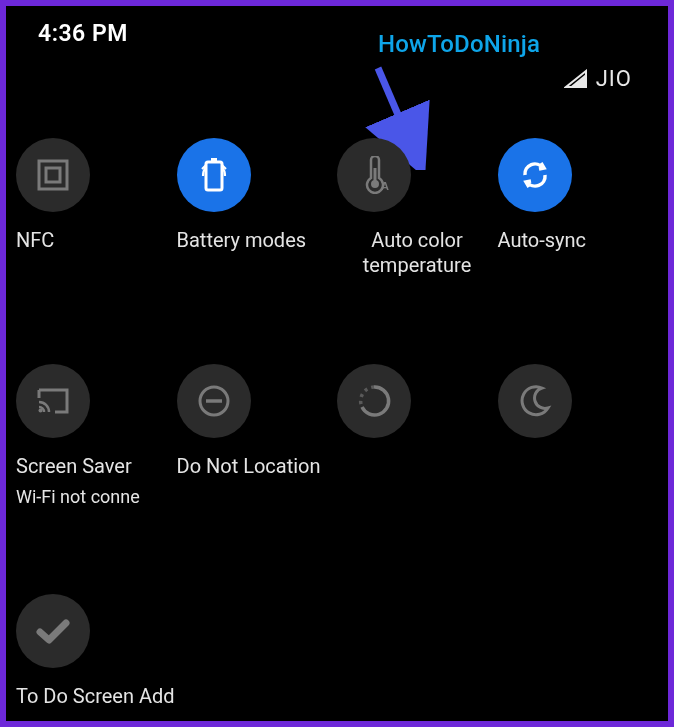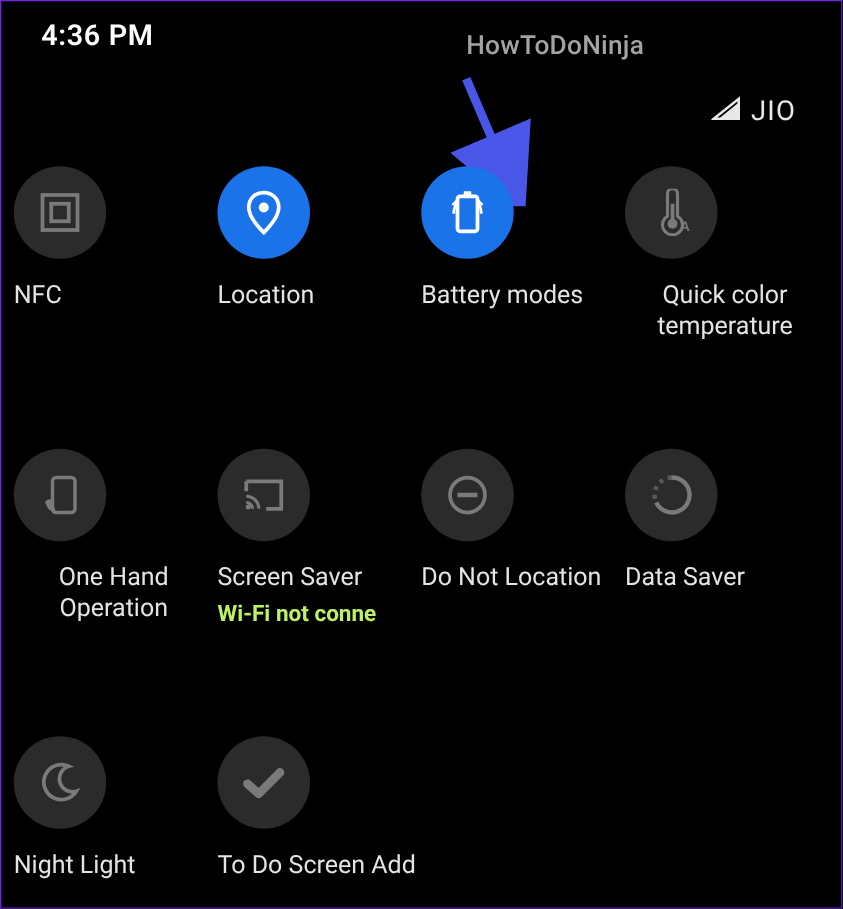--- a/index.html
+++ b/index.html
@@ -1,30 +1,30 @@
 <!DOCTYPE html>
 <html><head>
 <meta charset="utf-8">
 <style>
   * { box-sizing: border-box; margin: 0; padding: 0; }
   html, body { width: 674px; height: 727px; background: #000; font-family: -apple-system, Roboto, Arial, sans-serif; overflow: hidden; }
-  .frame { position: relative; width: 674px; height: 727px; background: #000; border: 1px solid #6d28d9; }
+  .frame { position: relative; width: 674px; height: 727px; background: #000; border: 6px solid #6d28d9; }
   .statusbar { position: absolute; top: 8px; left: 0; right: 0; padding: 6px 30px 0 32px; display: flex; align-items: center; justify-content: space-between; }
   .time { color: #fff; font-size: 23px; font-weight: 600; letter-spacing: 0.5px; }
-  .right-status { position: absolute; top: 76px; right: 36px; display: flex; gap: 8px; }
+  .right-status { position: absolute; top: 60px; right: 36px; display: flex; align-items: center; gap: 8px; }
   .carrier { color: #e8e8e8; font-size: 22px; letter-spacing: 1px; }
-  .annot { position: absolute; top: 24px; left: 372px; color: #a3a3a3; font-size: 21px; font-weight: 500; letter-spacing: 0.2px; }
+  .annot { position: absolute; top: 24px; left: 372px; color: #0ea5e9; font-size: 24px; font-weight: 500; letter-spacing: 0.2px; }
   .arrow { position: absolute; top: 54px; left: 312px; width: 120px; height: 110px; pointer-events: none; }
   .grid { position: absolute; top: 132px; left: 0; right: 0; display: grid; grid-template-columns: repeat(4, 1fr); row-gap: 86px; padding: 0 10px; }
   .tile { display: flex; flex-direction: column; align-items: flex-start; gap: 16px; }
   .btn { width: 74px; height: 74px; border-radius: 50%; display: flex; align-items: center; justify-content: center; cursor: pointer; }
   .btn-off { background: #2b2b2b; }
   .btn-on  { background: #1a73e8; }
   .label { color: #e4e4e4; font-size: 20px; text-align: center; line-height: 1.25; min-height: 26px; max-width: 160px; }
-  .sublabel { color: #bef264; font-size: 18px; text-align: center; line-height: 1.2; max-width: 164px; margin-top: -10px; font-weight: bold; }
+  .sublabel { color: #e5e5e5; font-size: 18px; text-align: center; line-height: 1.2; max-width: 164px; margin-top: -10px; }
   svg { display: block; }
 </style>
 </head>
 <body>
 <div class="frame">
 
   <div class="statusbar">
     <span class="time">4:36 PM</span>
   </div>
 
@@ -56,31 +56,20 @@
         <span>
           <svg width="34" height="34" viewBox="0 0 34 34">
             <rect x="3" y="3" width="28" height="28" fill="none" stroke="#7a7a7a" stroke-width="3"></rect>
             <rect x="10" y="10" width="14" height="14" fill="none" stroke="#7a7a7a" stroke-width="3"></rect>
           </svg>
         </span>
       </div>
       <span class="label">NFC</span>
     </div>
 
-    <div class="tile">
-      <div class="btn btn-on">
-        <span>
-          <svg width="30" height="36" viewBox="0 0 30 36">
-            <path d="M15 2 C8 2 3 7 3 14 C3 23 15 34 15 34 C15 34 27 23 27 14 C27 7 22 2 15 2 Z" fill="none" stroke="#fff" stroke-width="3"></path>
-            <circle cx="15" cy="14" r="4" fill="#fff"></circle>
-          </svg>
-        </span>
-      </div>
-      <span class="label">Location</span>
-    </div>
 
 
     <div class="tile">
       <div class="btn btn-on">
         <span>
           <svg width="26" height="38" viewBox="0 0 26 38">
             <rect x="5" y="6" width="16" height="28" rx="2" fill="none" stroke="#fff" stroke-width="3"></rect>
             <rect x="10" y="2" width="6" height="4" fill="#fff"></rect>
             <path d="M2 20 A 14 14 0 0 1 5 11" fill="none" stroke="#fff" stroke-width="2.2"></path>
             <path d="M24 20 A 14 14 0 0 0 21 11" fill="none" stroke="#fff" stroke-width="2.2"></path>
@@ -96,35 +85,37 @@
       <div class="btn btn-off">
         <span>
           <svg width="30" height="38" viewBox="0 0 30 38">
             <path d="M12 4 A4 4 0 0 1 20 4 V22 A8 8 0 1 1 12 22 Z" fill="none" stroke="#7a7a7a" stroke-width="2.5"></path>
             <circle cx="16" cy="28" r="4" fill="#7a7a7a"></circle>
             <line x1="16" y1="12" x2="16" y2="26" stroke="#7a7a7a" stroke-width="3"></line>
             <text x="22" y="34" font-size="11" fill="#7a7a7a" font-family="Arial" font-weight="bold">A</text>
           </svg>
         </span>
       </div>
-      <span class="label">Quick color temperature</span>
+      <span class="label">Auto color temperature</span>
     </div>
 
-
     <div class="tile">
-      <div class="btn btn-off">
+      <div class="btn btn-on">
         <span>
-          <svg width="32" height="36" viewBox="0 0 32 36">
-            <rect x="10" y="4" width="18" height="28" rx="3" fill="none" stroke="#7a7a7a" stroke-width="2.8"></rect>
-            <path d="M4 24 Q6 20 10 22 L12 30 Q8 32 6 28 Z" fill="#7a7a7a"></path>
+          <svg width="36" height="36" viewBox="0 0 36 36">
+            <path d="M8 18 A10 10 0 0 1 26 11" fill="none" stroke="#fff" stroke-width="3.5"></path>
+            <polyline points="24,6 27,11 22,12" fill="none" stroke="#fff" stroke-width="3.5"></polyline>
+            <path d="M28 18 A10 10 0 0 1 10 25" fill="none" stroke="#fff" stroke-width="3.5"></path>
+            <polyline points="12,30 9,25 14,24" fill="none" stroke="#fff" stroke-width="3.5"></polyline>
           </svg>
         </span>
       </div>
-      <span class="label">One Hand Operation</span>
+      <span class="label">Auto-sync</span>
     </div>
+
 
     <div class="tile">
       <div class="btn btn-off">
         <span>
           <svg width="36" height="30" viewBox="0 0 36 30">
             <path d="M4 4 H32 V26 H20" fill="none" stroke="#7a7a7a" stroke-width="3"></path>
             <path d="M4 4 V12" fill="none" stroke="#7a7a7a" stroke-width="3"></path>
             <path d="M4 16 A10 10 0 0 1 14 26" fill="none" stroke="#7a7a7a" stroke-width="2.5"></path>
             <path d="M4 21 A5 5 0 0 1 9 26" fill="none" stroke="#7a7a7a" stroke-width="2.5"></path>
             <circle cx="5.5" cy="24.5" r="2" fill="#7a7a7a"></circle>
@@ -149,32 +140,30 @@
 
     <div class="tile">
       <div class="btn btn-off">
         <span>
           <svg width="36" height="36" viewBox="0 0 36 36">
             <path d="M18 4 A14 14 0 1 1 6 24" fill="none" stroke="#7a7a7a" stroke-width="3.5"></path>
             <path d="M18 4 A14 14 0 0 0 6 24" fill="none" stroke="#5a5a5a" stroke-width="3.5" stroke-dasharray="3 4"></path>
           </svg>
         </span>
       </div>
-      <span class="label">Data Saver</span>
     </div>
 
     <div class="tile">
       <div class="btn btn-off">
         <span>
           <svg width="34" height="34" viewBox="0 0 34 34">
             <path d="M24 4 A14 14 0 1 0 30 24 A10 10 0 0 1 24 4 Z" fill="none" stroke="#7a7a7a" stroke-width="3"></path>
           </svg>
         </span>
       </div>
-      <span class="label">Night Light</span>
     </div>
 
     <div class="tile">
       <div class="btn btn-off">
         <span>
           <svg width="34" height="26" viewBox="0 0 34 26">
             <polyline points="4,14 13,22 30,5" fill="none" stroke="#7a7a7a" stroke-width="7" stroke-linecap="round" stroke-linejoin="round"></polyline>
           </svg>
         </span>
       </div>

